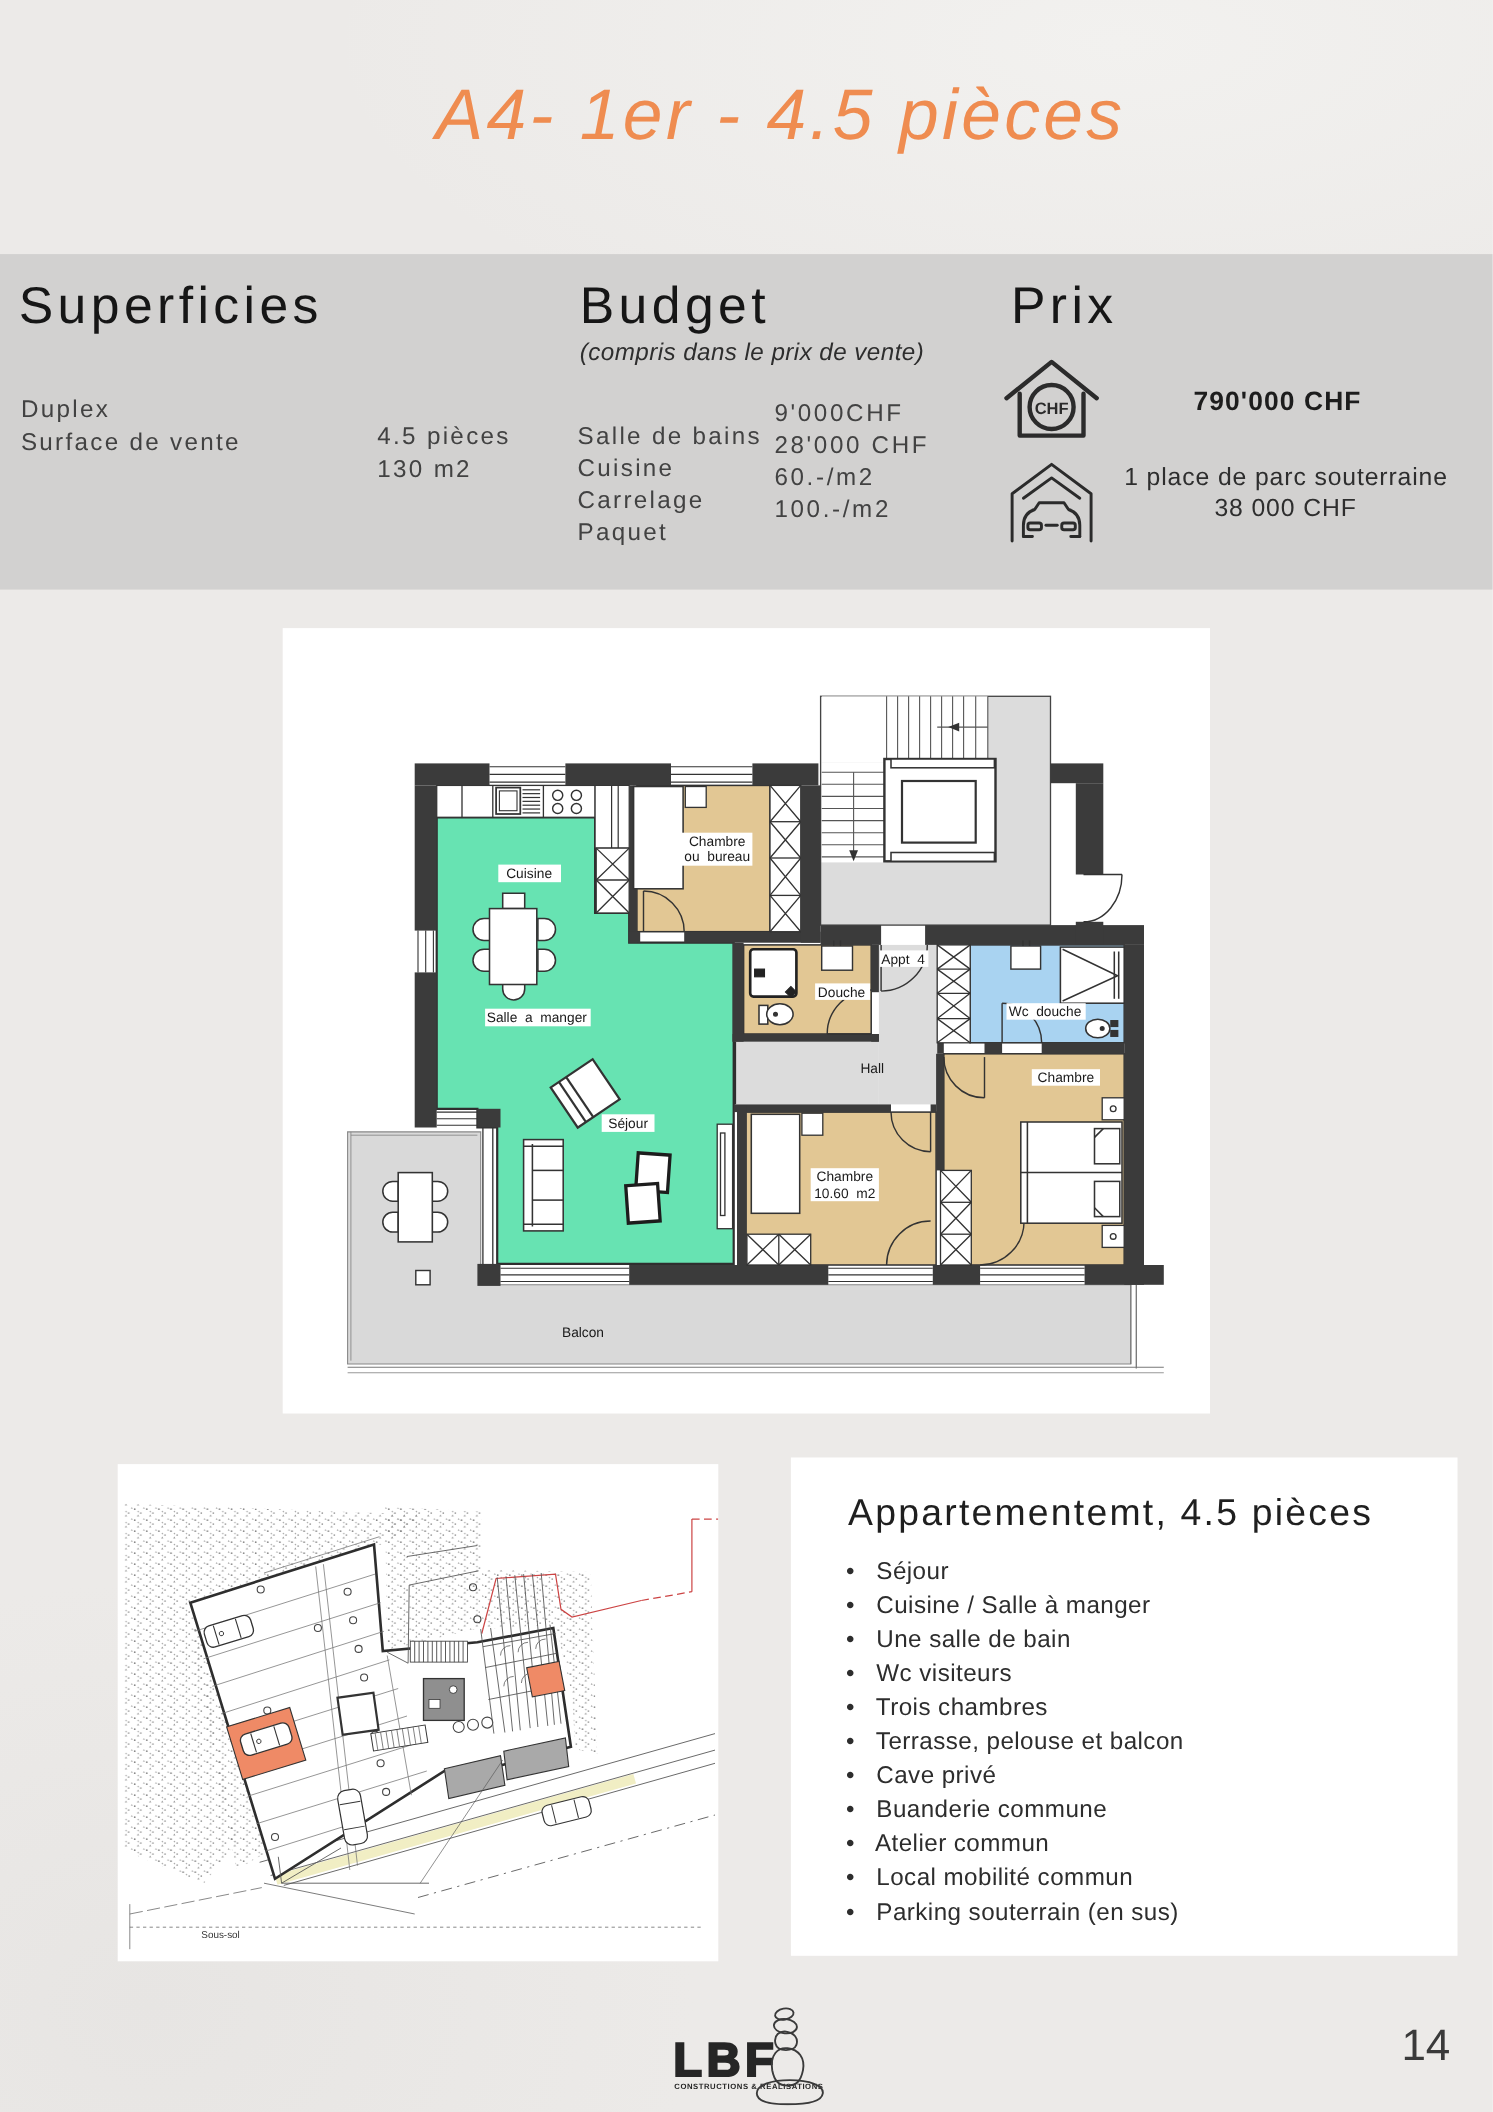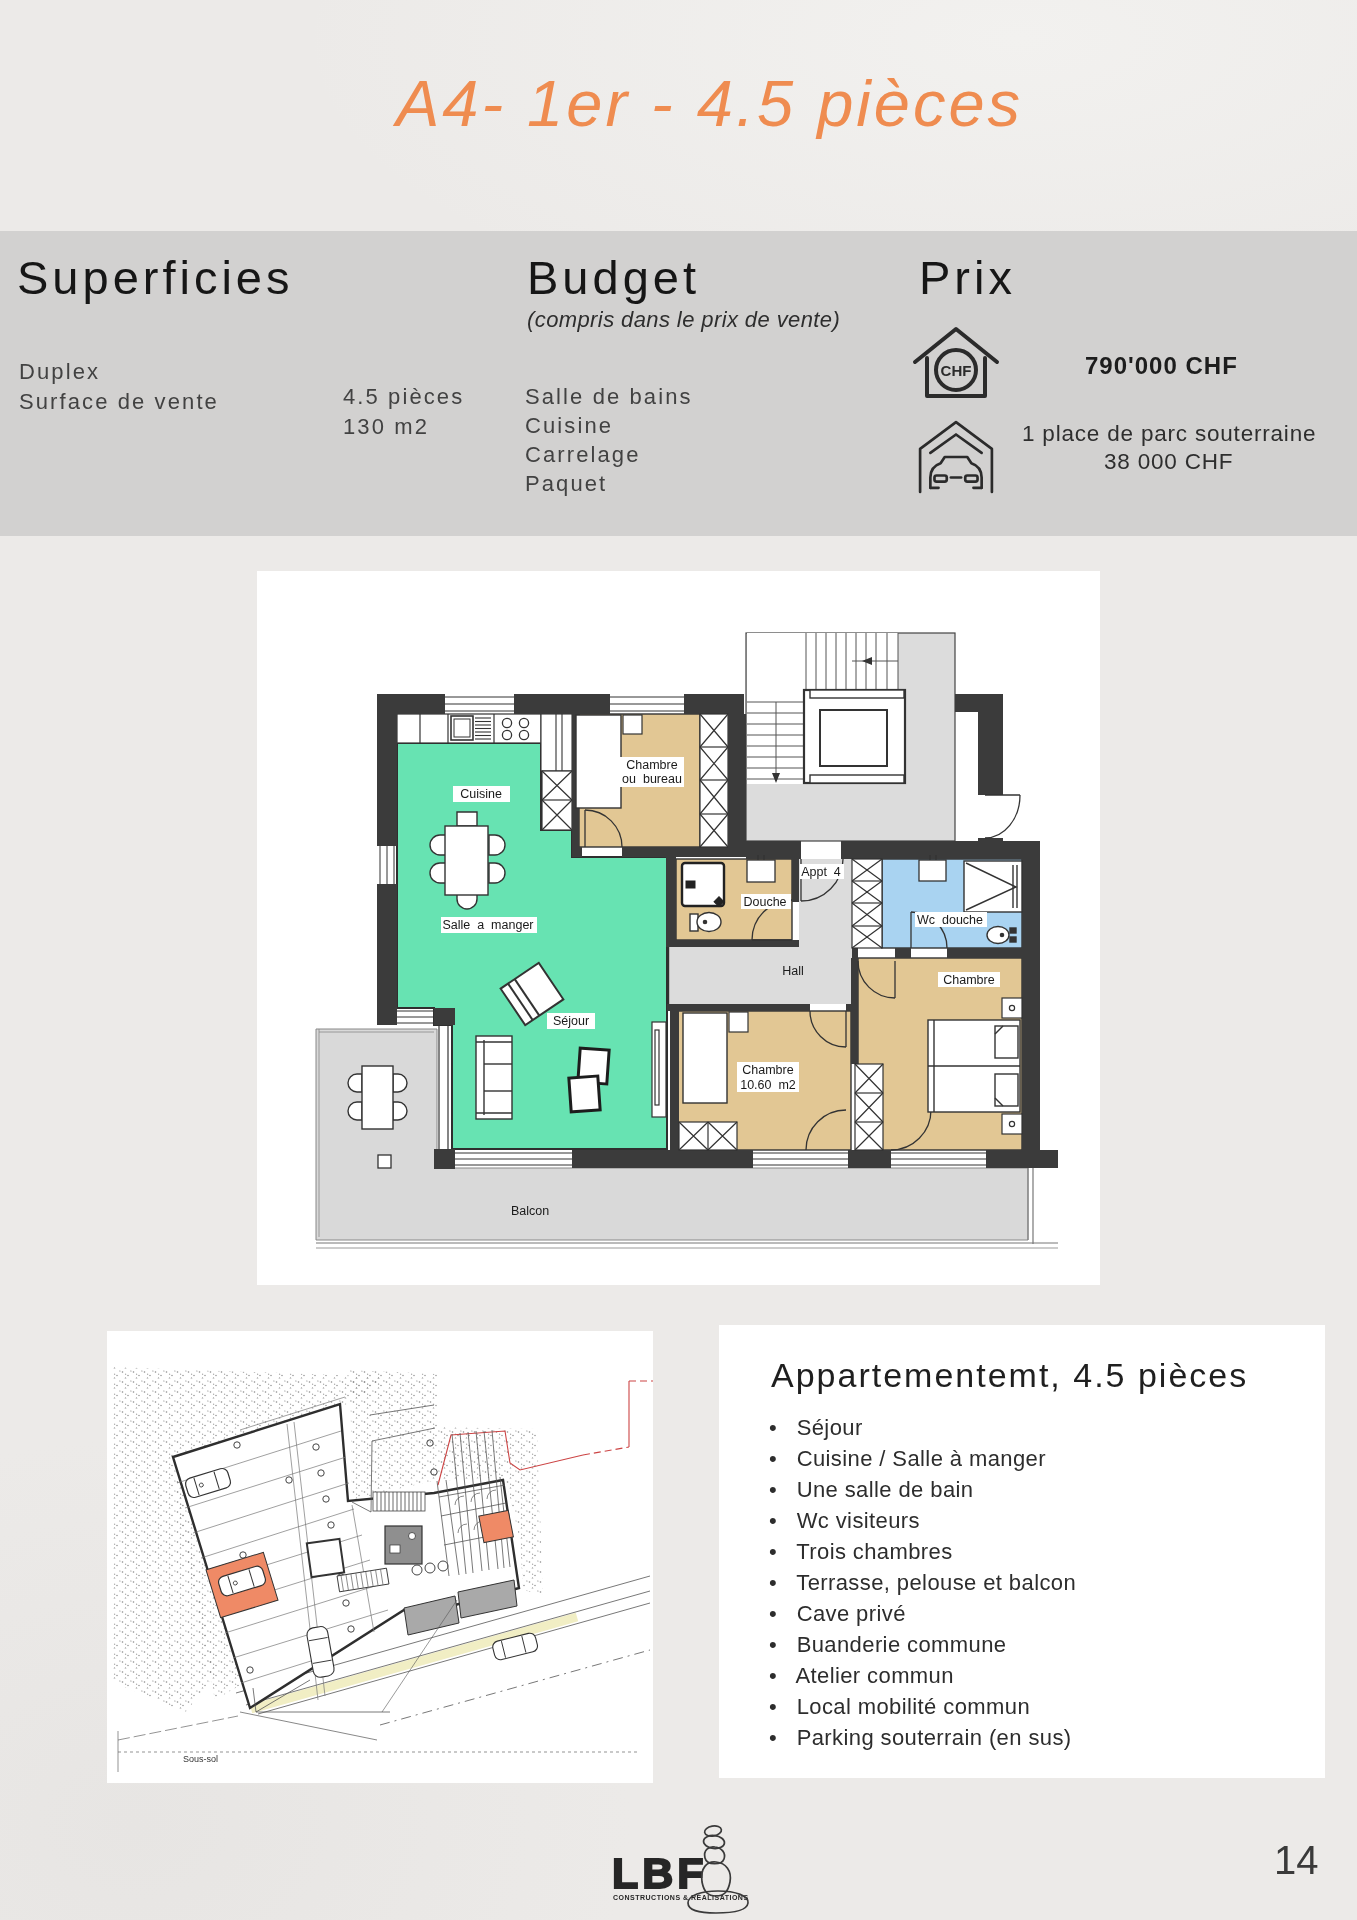--- a/index.html
+++ b/index.html
@@ -24,20 +24,21 @@
   <div class="abs small" style="left:19px;top:357px;">Duplex<br>Surface de vente</div>
 
   <div class="abs small" style="left:343px;top:357px;margin-top:25px;">4.5 pièces<br>130 m2</div>
 
   <div class="abs h1" style="left:527px;top:250px;">Budget</div>
 
   <div class="abs" style="left:527px;top:307px;font-size:22px;font-style:italic;color:#2e2e2e;letter-spacing:0.4px;">(compris dans le prix de vente)</div>
 
   <div class="abs small" style="left:525px;top:382px;line-height:29px;">Salle de bains<br>Cuisine<br>Carrelage<br>Paquet</div>
 
+  <div class="abs small" style="left:704px;top:361px;line-height:29px;letter-spacing:2.4px;">9'000CHF<br>28'000 CHF<br>60.-/m2<br>100.-/m2</div>
 
   <div class="abs h1" style="left:919px;top:250px;">Prix</div>
 
   <svg class="abs" style="left:910px;top:323px;" width="92" height="80" viewBox="0 0 92 80">
     <g fill="none" stroke="#2b2b2b" stroke-width="4" stroke-linecap="round" stroke-linejoin="round">
       <path d="M5 39 L46 6 L87 39"></path>
       <path d="M17 35 V73 H75 V35"></path>
       <circle cx="46" cy="47" r="20"></circle>
     </g>
     <text x="46" y="53" font-size="15" font-weight="bold" fill="#2b2b2b" text-anchor="middle" font-family="Liberation Sans">CHF</text>

